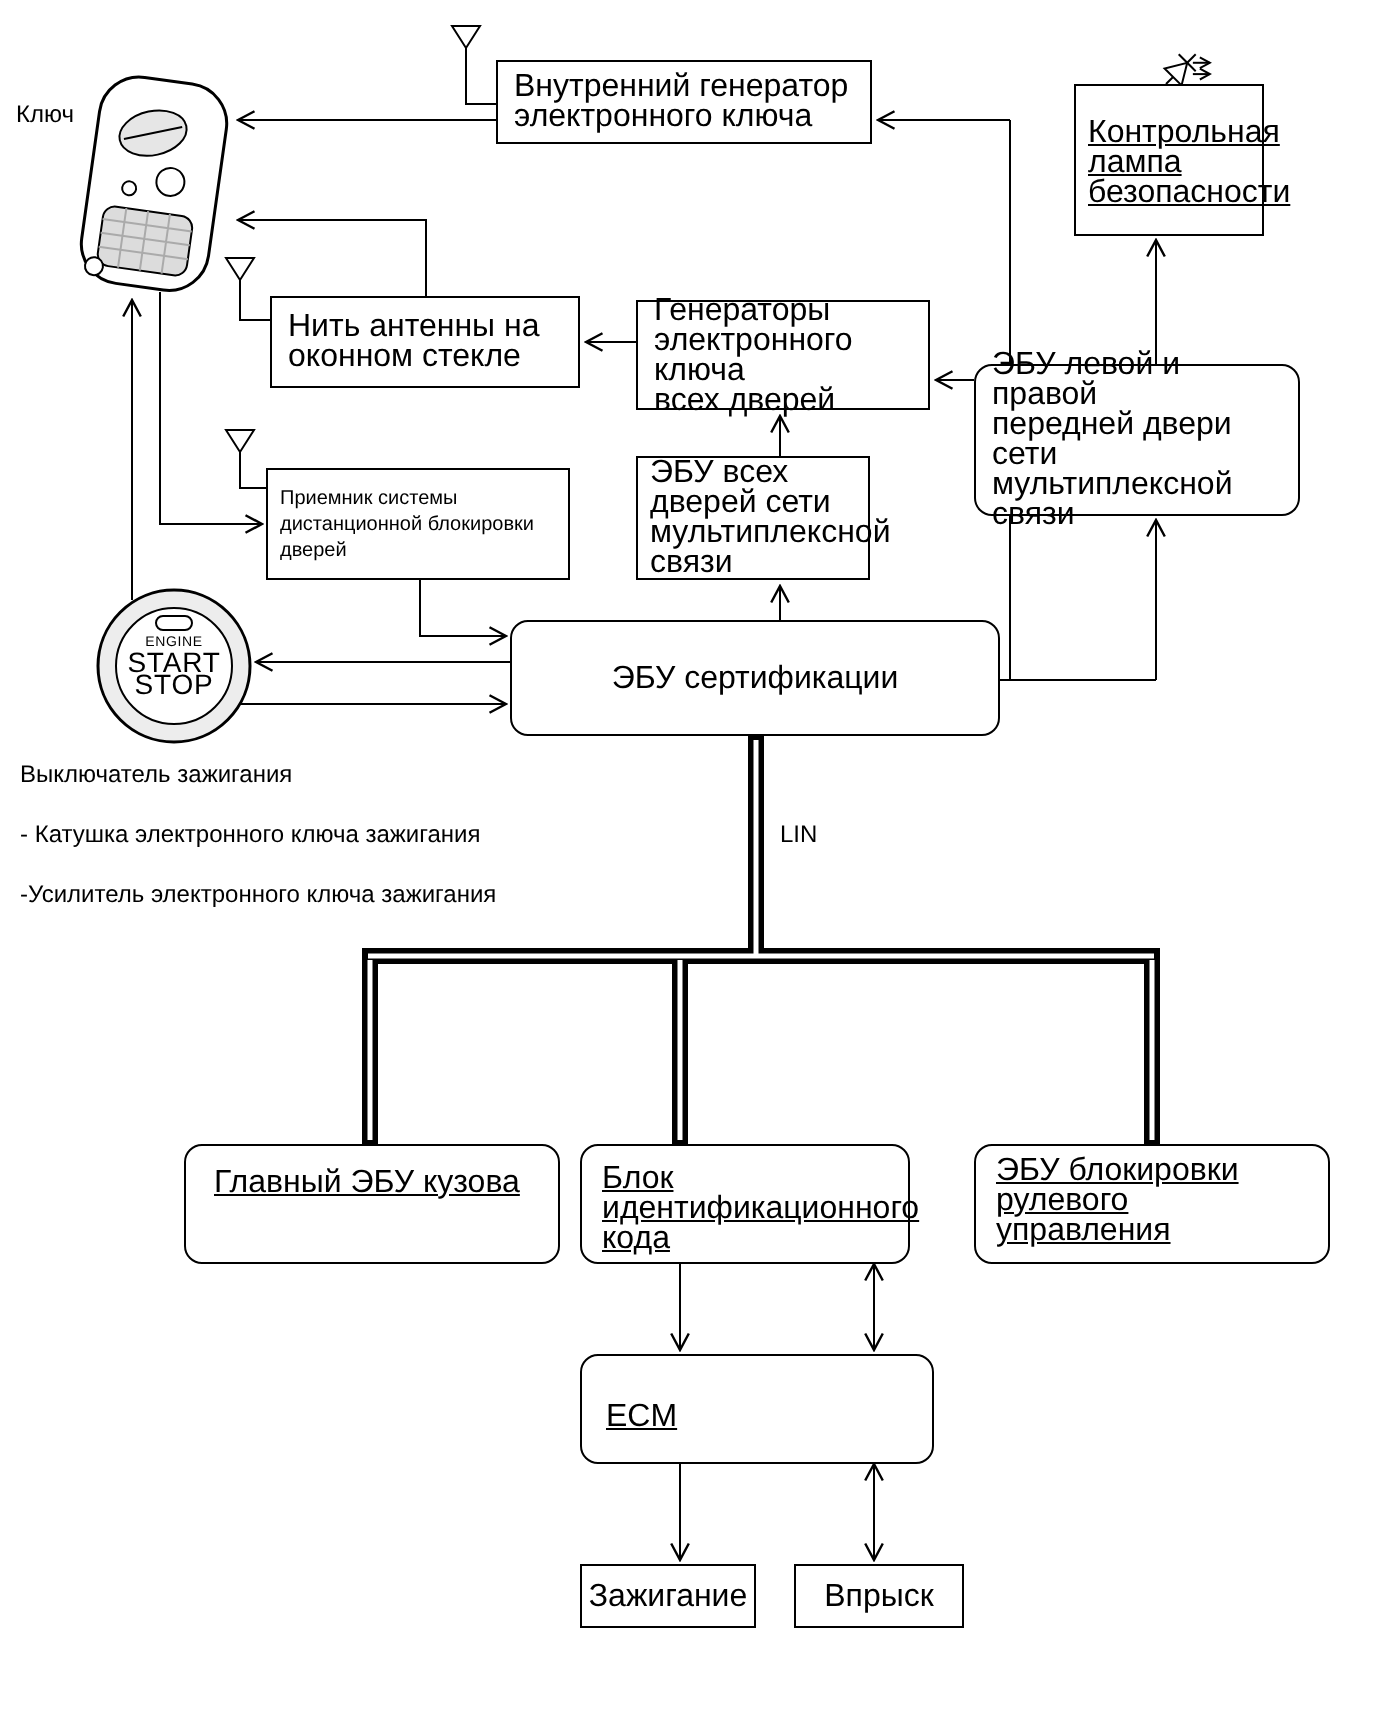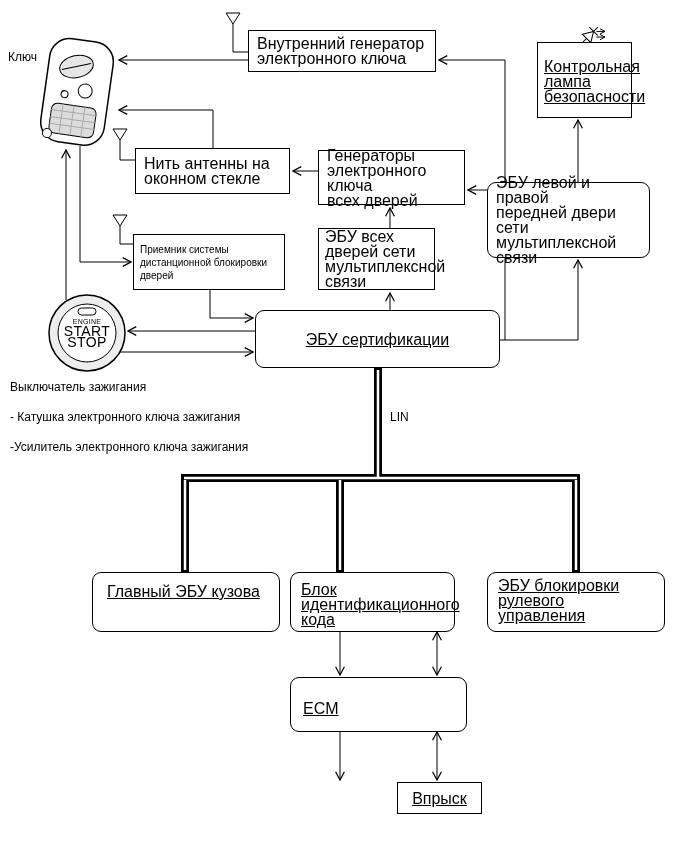--- a/index.html
+++ b/index.html
@@ -6,21 +6,21 @@
   html,body { background:#fff; }
   body { font-family:"Liberation Sans", sans-serif; color:#000; }
   .stage { position:relative; width:690px; height:855px; background:#fff; overflow:hidden; }
   .stage > svg { position:absolute; left:0; top:0; }
   .node {
     position:absolute; border:1px solid #000; background:#fff;
     font-size:16px; line-height:15px; white-space:pre-line;
     display:flex; align-items:center; padding:4px 8px;
   }
   .rounded { border-radius:9px; }
-  .center { justify-content:center; text-align:center;text-decoration:underline; }
+  .center { justify-content:center; text-align:center; }
   .top { align-items:flex-start;text-decoration:underline; }
   .small { font-size:10px; line-height:13px; }
   .lbl { position:absolute; font-size:12px; white-space:nowrap; }
   .btn-text { position:absolute; display:flex; flex-direction:column; align-items:center; }
   .t-engine { font-size:7px; line-height:9px; letter-spacing:.3px; }
   .t-startstop { font-size:14px; line-height:11px; letter-spacing:.4px; }
 </style>
 </head>
 <body>
 
@@ -161,16 +161,17 @@
   <div class="node rounded top" style="left:92px;top:572px;width:188px;height:60px;padding:11px 14px">Главный ЭБУ кузова</div>
 
   <div class="node rounded top" style="left:290px;top:572px;width:165px;height:60px;padding:9px 10px">Блок идентификационного
 кода</div>
 
   <div class="node rounded top" style="left:487px;top:572px;width:178px;height:60px;padding:5px 10px">ЭБУ блокировки рулевого
 управления</div>
 
   <div class="node rounded top" style="left:290px;top:677px;width:177px;height:55px;padding:23px 12px">ECM</div>
 
+  <div class="node center" style="left:290px;top:782px;width:88px;height:32px">Зажигание</div>
 
   <div class="node center" style="left:397px;top:782px;width:85px;height:32px">Впрыск</div>
 
 </div>
 
 </body></html>

